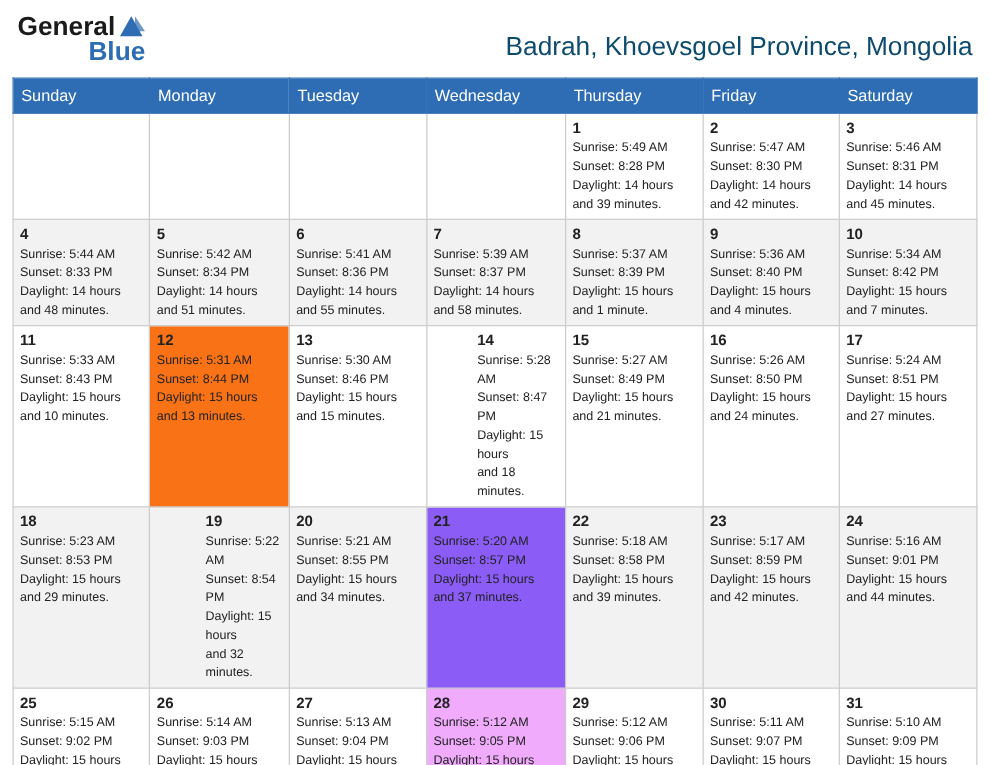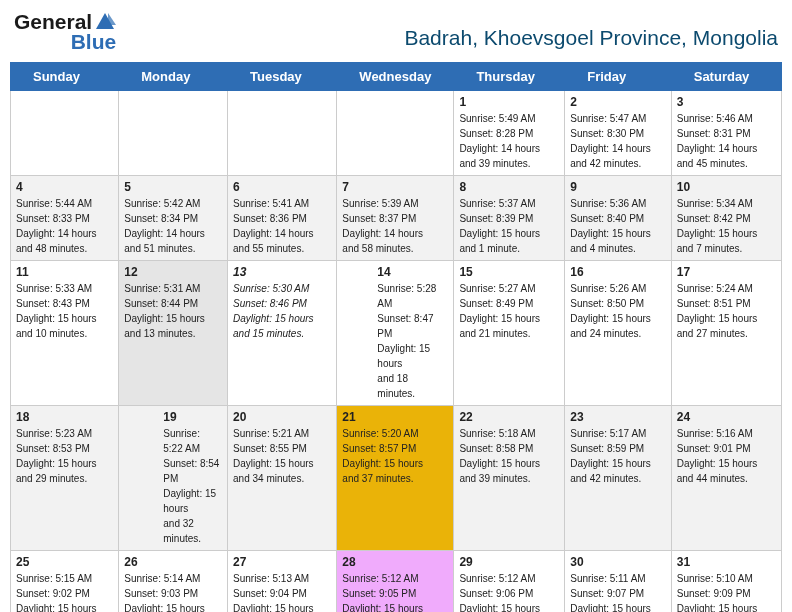--- a/index.html
+++ b/index.html
@@ -38,23 +38,23 @@
     }
     .calendar {
       width: 100%;
       border-collapse: collapse;
       border: 1px solid #ccc;
     }
     .calendar th {
       background: #2e6db4;
       color: #fff;
       font-size: 13px;
-      font-weight: bold;
+      font-weight: normal;
       text-align: left;
-      padding: 6px 22px;
+      padding: 6px 6px;
       border: 1px solid #2e6db4;
     }
     .calendar td {
       vertical-align: top;
       border: 1px solid #ccc;
       padding: 4px 5px;
       width: 113px;
       min-height: 80px;
       font-size: 10.5px;
       color: #222;
@@ -156,25 +156,25 @@
         <td style="background: rgb(242, 242, 242);">
           <span class="day-number">10</span>
           <div class="day-info">Sunrise: 5:34 AM<br>Sunset: 8:42 PM<br>Daylight: 15 hours<br>and 7 minutes.</div>
         </td>
       </tr>
       <tr style="background: rgb(255, 255, 255);">
         <td style="background: rgb(255, 255, 255);">
           <span class="day-number">11</span>
           <div class="day-info">Sunrise: 5:33 AM<br>Sunset: 8:43 PM<br>Daylight: 15 hours<br>and 10 minutes.</div>
         </td>
-        <td style="background: #e5e5e5;">
+        <td style="background: #f97316;">
           <span class="day-number">12</span>
           <div class="day-info">Sunrise: 5:31 AM<br>Sunset: 8:44 PM<br>Daylight: 15 hours<br>and 13 minutes.</div>
         </td>
-        <td style="background: rgb(255, 255, 255); font-style: italic;">
+        <td style="background: rgb(255, 255, 255);">
           <span class="day-number">13</span>
           <div class="day-info">Sunrise: 5:30 AM<br>Sunset: 8:46 PM<br>Daylight: 15 hours<br>and 15 minutes.</div>
         </td>
         <td style="background: rgb(255, 255, 255); padding-left: 40px;">
           <span class="day-number">14</span>
           <div class="day-info">Sunrise: 5:28 AM<br>Sunset: 8:47 PM<br>Daylight: 15 hours<br>and 18 minutes.</div>
         </td>
         <td style="background: rgb(255, 255, 255);">
           <span class="day-number">15</span>
           <div class="day-info">Sunrise: 5:27 AM<br>Sunset: 8:49 PM<br>Daylight: 15 hours<br>and 21 minutes.</div>
@@ -194,21 +194,21 @@
           <div class="day-info">Sunrise: 5:23 AM<br>Sunset: 8:53 PM<br>Daylight: 15 hours<br>and 29 minutes.</div>
         </td>
         <td style="background: rgb(242, 242, 242); padding-left: 44px;">
           <span class="day-number">19</span>
           <div class="day-info">Sunrise: 5:22 AM<br>Sunset: 8:54 PM<br>Daylight: 15 hours<br>and 32 minutes.</div>
         </td>
         <td style="background: rgb(242, 242, 242);">
           <span class="day-number">20</span>
           <div class="day-info">Sunrise: 5:21 AM<br>Sunset: 8:55 PM<br>Daylight: 15 hours<br>and 34 minutes.</div>
         </td>
-        <td style="background: #eab308; margin-left: 22px;">
+        <td style="background: #8b5cf6; margin-left: 22px;">
           <span class="day-number">21</span>
           <div class="day-info">Sunrise: 5:20 AM<br>Sunset: 8:57 PM<br>Daylight: 15 hours<br>and 37 minutes.</div>
         </td>
         <td style="background: rgb(242, 242, 242);">
           <span class="day-number">22</span>
           <div class="day-info">Sunrise: 5:18 AM<br>Sunset: 8:58 PM<br>Daylight: 15 hours<br>and 39 minutes.</div>
         </td>
         <td style="background: rgb(242, 242, 242);">
           <span class="day-number">23</span>
           <div class="day-info">Sunrise: 5:17 AM<br>Sunset: 8:59 PM<br>Daylight: 15 hours<br>and 42 minutes.</div>

